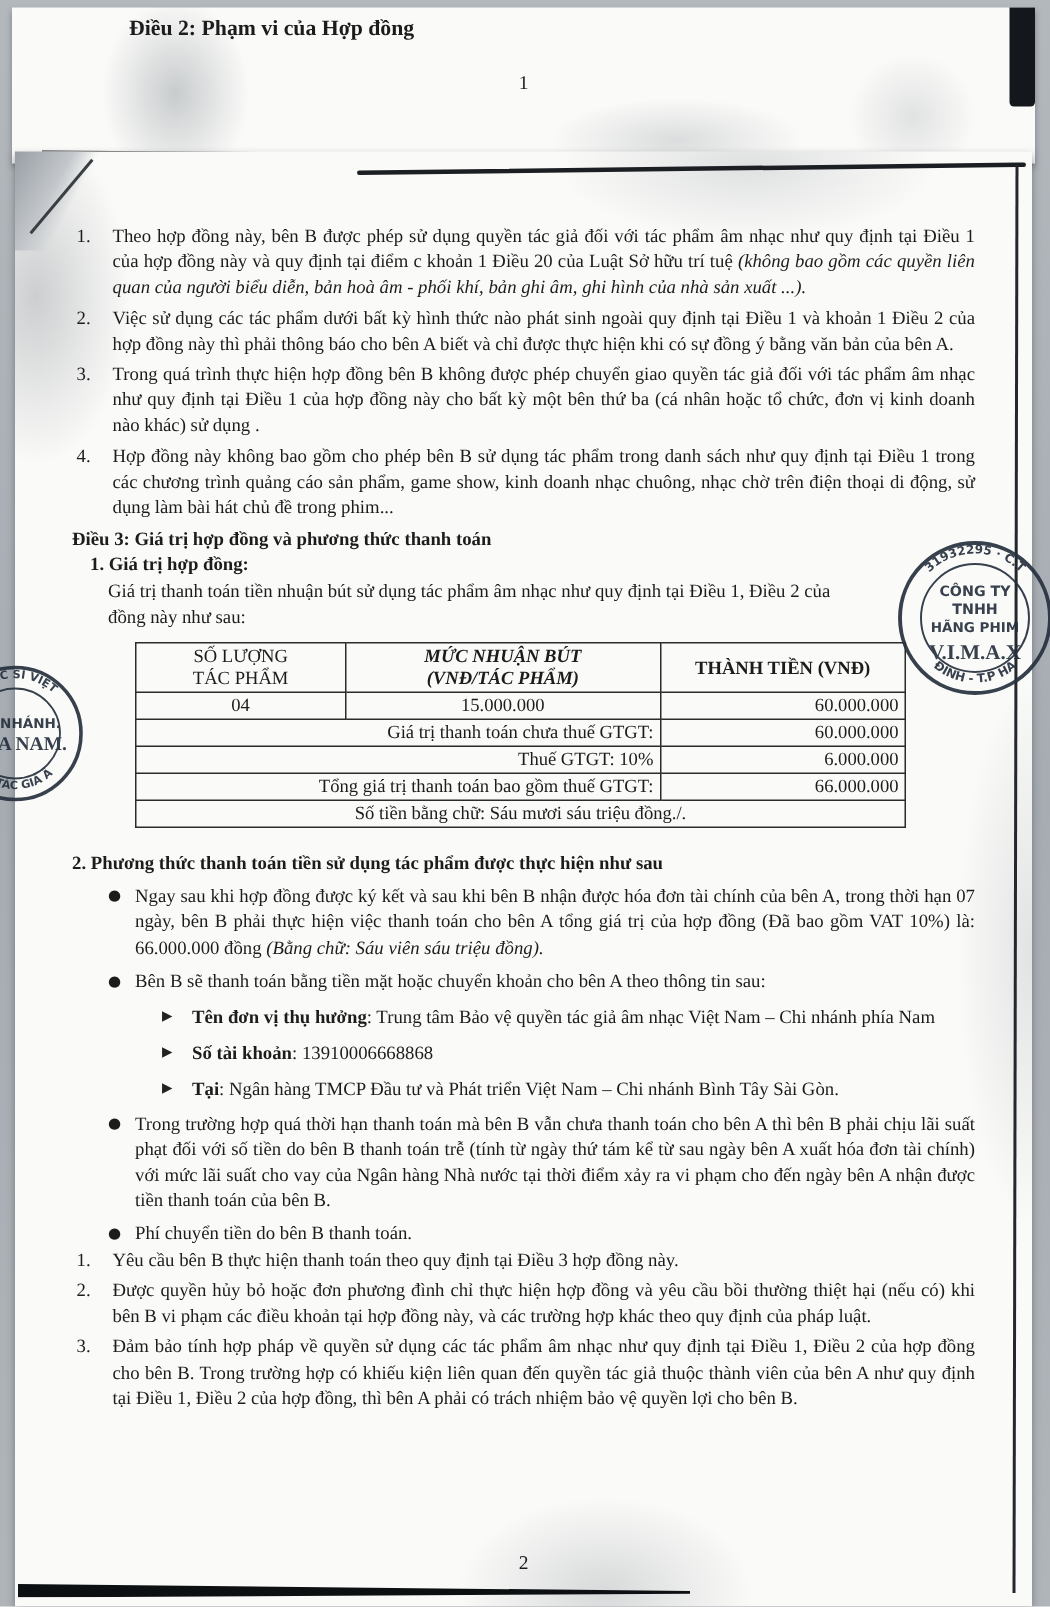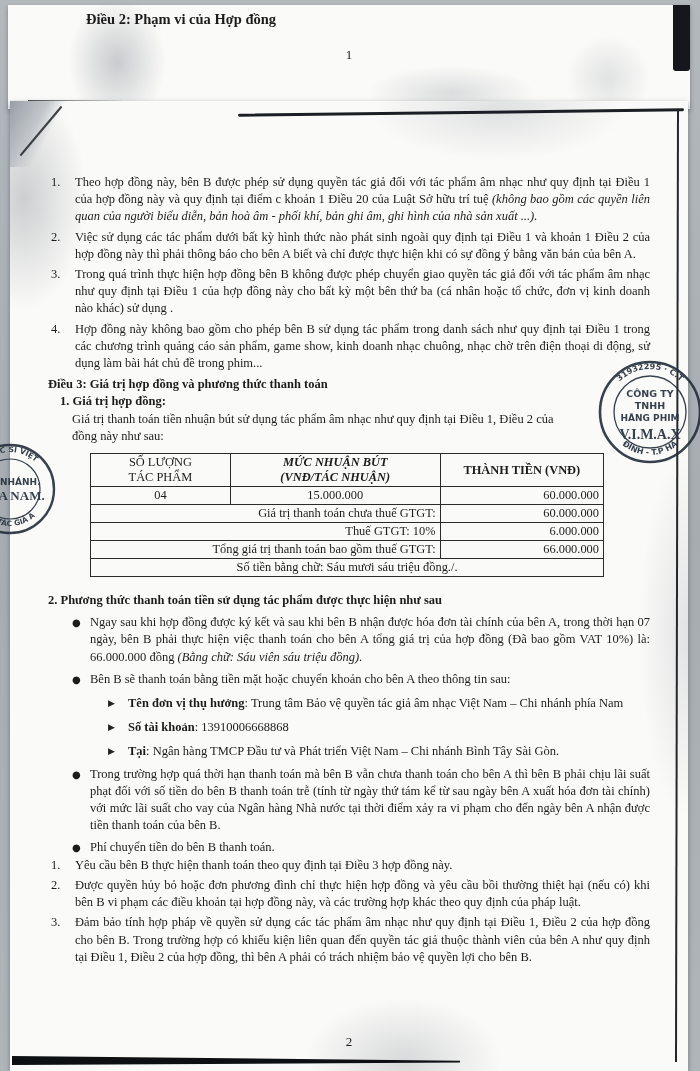--- a/index.html
+++ b/index.html
@@ -39,21 +39,21 @@
     transform:rotate(0.12deg);z-index:6;}
   .p2-fold-shade{position:absolute;left:0;top:0;width:62px;height:66px;z-index:3;
     background:linear-gradient(118deg,#989ea5 0%,#c3c7cb 40%,rgba(255,255,255,0) 58%);}
   .p2-fold-line{position:absolute;left:30px;top:-2px;width:2px;height:64px;background:#3b3f44;
     transform:rotate(40deg);z-index:3;}
   .p2-bottomsmudge{position:absolute;left:2px;bottom:6px;width:448px;height:9px;background:#0d1013;
     clip-path:polygon(0 0,100% 52%,100% 72%,0 100%);z-index:3;}
   .p2-pagenum{position:absolute;left:0;right:0;top:933px;text-align:center;font-size:13px;z-index:2;}
   
   .content{position:absolute;left:38px;top:48px;width:602px;font-size:12.5px;line-height:17.2px;
-    text-align:justify;z-index:2;margin-top:25px;}
+    text-align:justify;z-index:2;}
   .li{display:flex;margin-bottom:3px;}
   .li .num{flex:none;width:24px;padding-left:3px;}
   .li .body{flex:1;}
   .h-bold{font-weight:bold;margin-top:4px;}
   .sub-head{font-weight:bold;margin-left:12px;}
   .para{margin-left:24px;font-family:Liberation Serif, serif;}
   table.vals{border-collapse:collapse;margin:8px 0 0 42px;width:514px;font-size:12.4px;line-height:15px;}
   table.vals td,table.vals th{border:1.5px solid #2b2b2b;padding:1px 4px;vertical-align:middle;}
   th.c1{width:134px;text-align:center;font-weight:normal;}
   th.c2{width:206px;text-align:center;font-weight:bold;font-style:italic;}
@@ -113,21 +113,21 @@
     <div class="sub-head">1. Giá trị hợp đồng:</div>
     <div class="para">
       <span>Giá trị thanh toán tiền nhuận bút sử dụng tác phẩm âm nhạc như quy định tại Điều 1, Điều 2 của</span><br>
       <span>đồng này như sau:</span>
     </div>
 
     <table class="vals">
       <tbody>
           <tr>
         <th class="c1"><span>SỐ LƯỢNG</span><br><span>TÁC PHẨM</span></th>
-        <th class="c2"><span>MỨC NHUẬN BÚT</span><br><span>(VNĐ/TÁC NHUẬN)</span></th>
+        <th class="c2"><span>MỨC NHUẬN BÚT</span><br><span>(VNĐ/TÁC PHẨM)</span></th>
         <th class="c3"><span>THÀNH TIỀN (VNĐ)</span></th>
       </tr>
       <tr>
         <td class="center">04</td>
         <td class="center">15.000.000</td>
         <td class="right">60.000.000</td>
       </tr>
       <tr>
         <td class="lbl" colspan="2">Giá trị thanh toán chưa thuế GTGT:</td>
         <td class="right">60.000.000</td>

